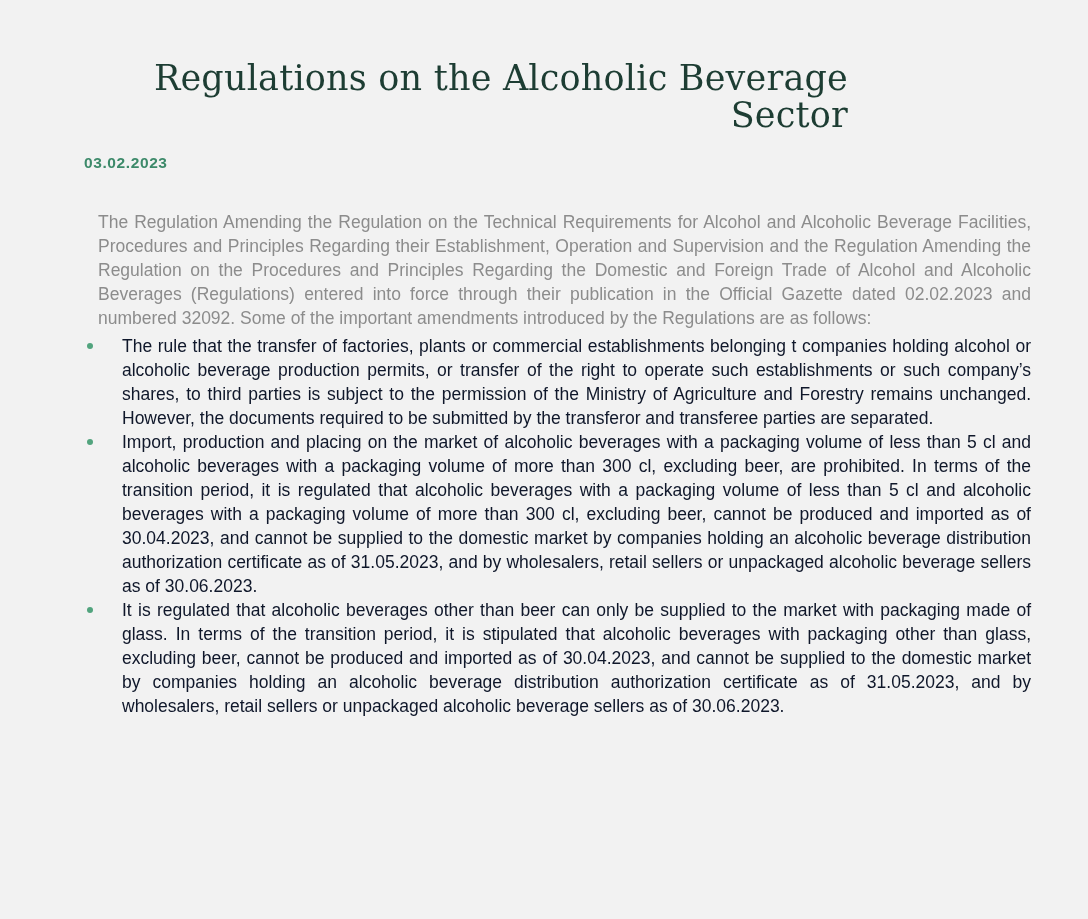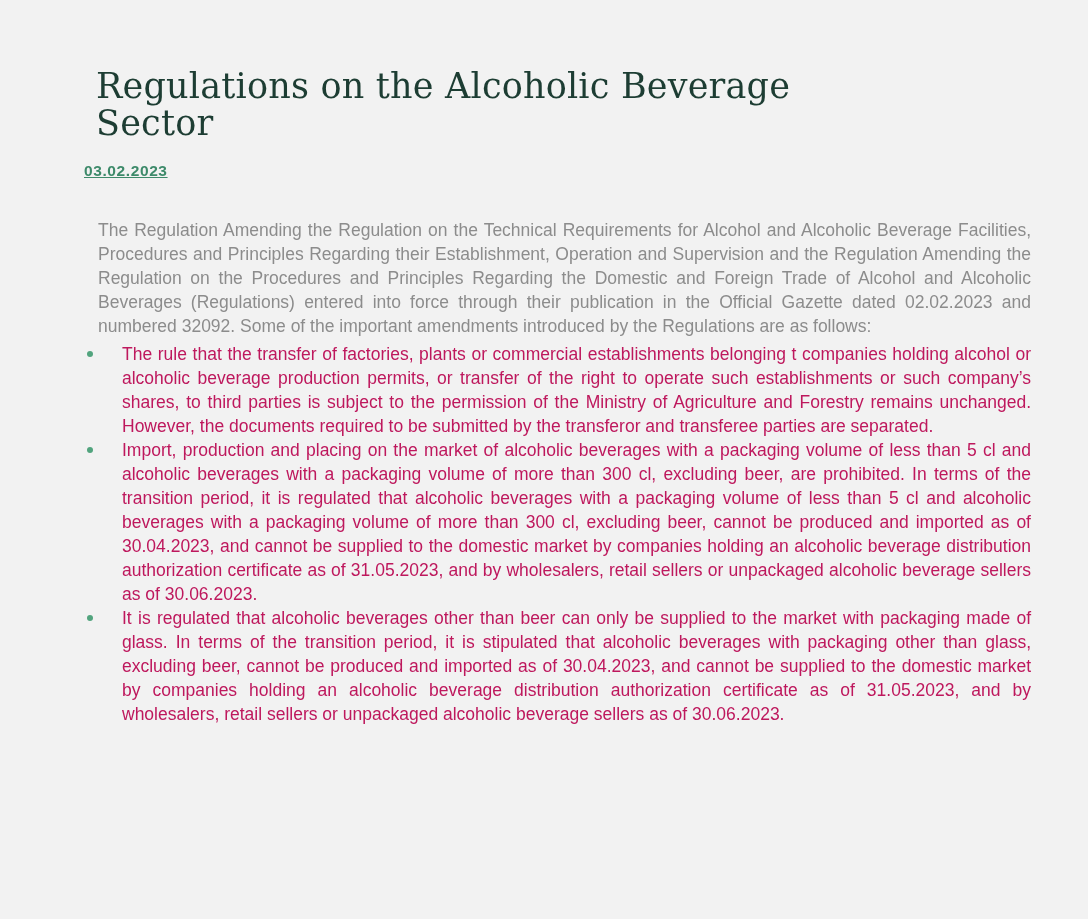--- a/index.html
+++ b/index.html
@@ -20,30 +20,30 @@
     padding: 56px 57px 20px 84px;
     background: #f2f2f2;
   }
   .article-title {
     font-family: "DejaVu Serif", serif;
     font-size: 35px;
     line-height: 37px;
     color: #1d3d33;
     letter-spacing: 0.2px;
     font-weight: 400;
-    margin: 12px;
+    margin: 4px;
     max-width: 760px;
+    text-align: right;
   }
   .article-date {
     margin-top: 20px;
     font-size: 15.5px;
     font-weight: bold;
     letter-spacing: 0.6px;
     color: #3d8a6a;
-    text-decoration: underline;
   }
   .article-body {
     margin-top: 38px;
     color: #8c8c8c;
     font-size: 17.5px;
     line-height: 24px;
   }
   .lead {
     text-align: justify;
     color: #8c8c8c;
@@ -51,21 +51,21 @@
   }
   ul.bullets {
     list-style: none;
     margin: 0;
     padding: 0;
   }
   ul.bullets > li {
     position: relative;
     padding-left: 38px;
     text-align: justify;
-    color: #be185d;
+    color: #0f172a;
   }
   ul.bullets > li .dot {
     position: absolute;
     left: 3px;
     top: 9px;
     width: 6px;
     height: 6px;
     border-radius: 50%;
     background: #52a47e;
   }

